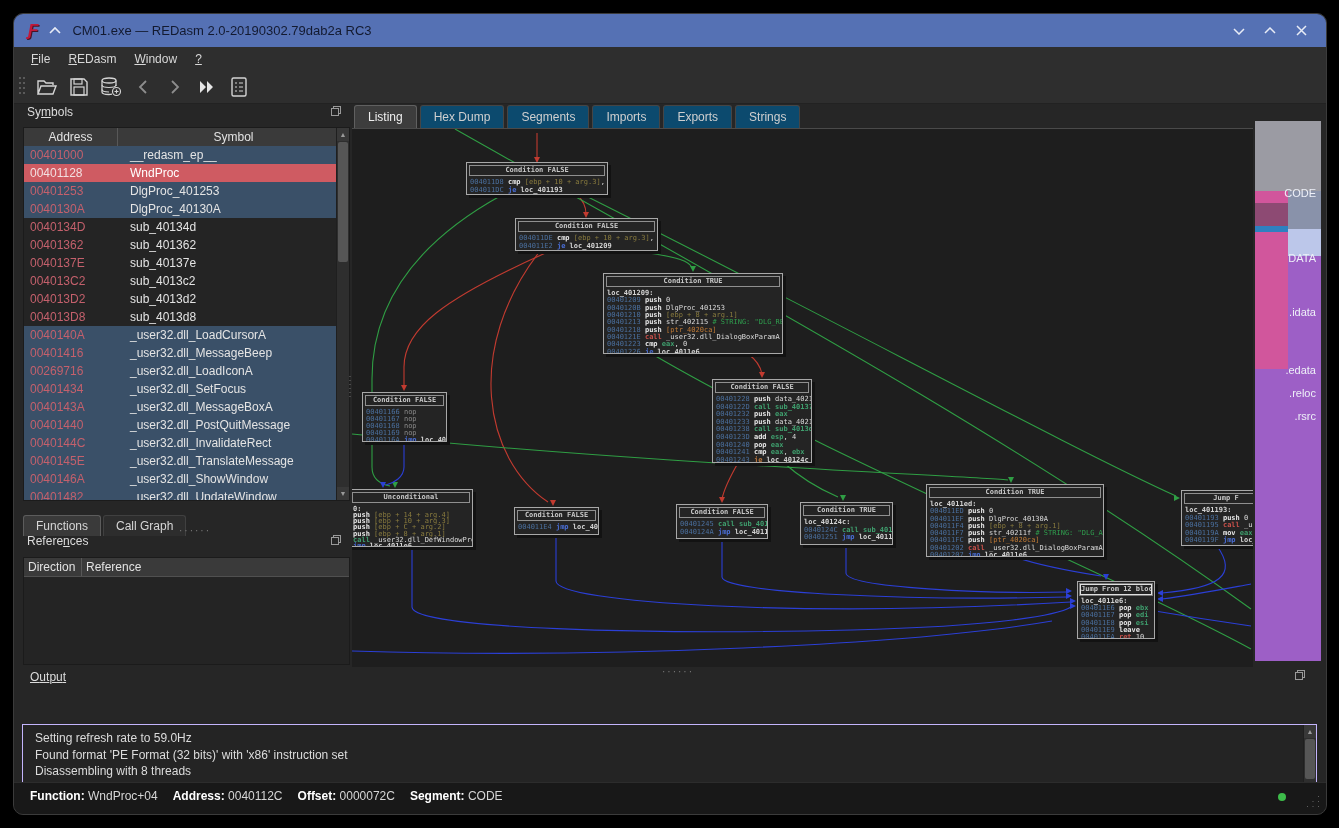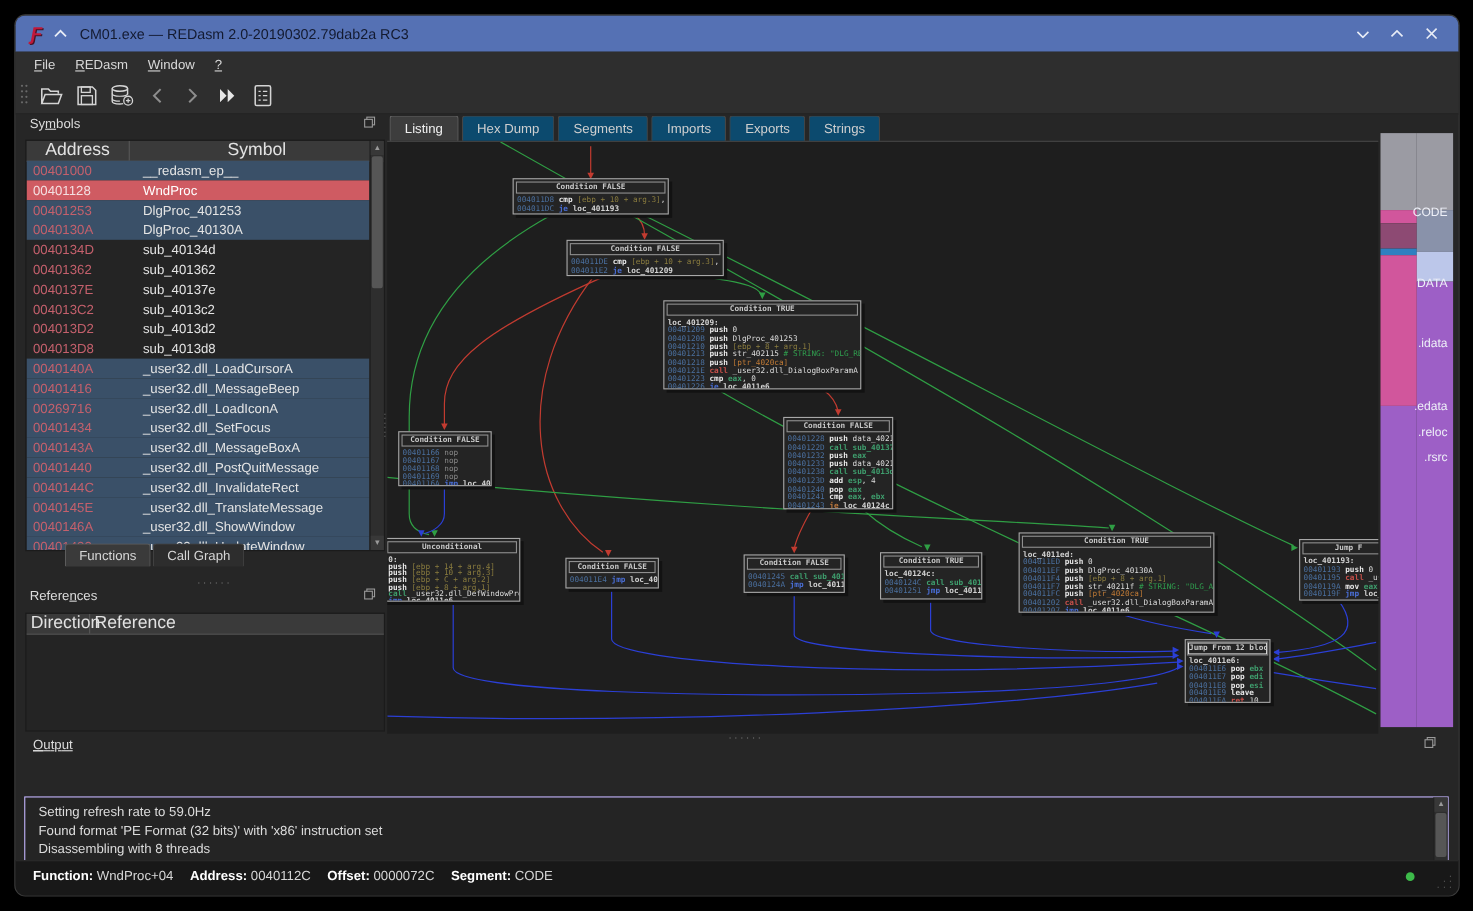--- a/index.html
+++ b/index.html
@@ -23,21 +23,21 @@
   .toolbar{position:absolute;left:0;top:56px;right:0;height:33px;background:#2e2e2e;display:flex;
     align-items:center;gap:6px;padding-left:4px;border-bottom:1px solid #222;}
   .tool-grip{width:8px;height:22px;margin-right:2px;}
   .tool-btn{width:26px;height:26px;display:flex;align-items:center;justify-content:center;}
   
   .dock-title{font-size:12px;color:#dcdcdc;}
   .float-icon{position:absolute;right:8px;top:2px;}
   .dock-left{position:absolute;left:5px;top:89px;width:331px;height:564px;}
   .panel-table{position:absolute;background:#242424;border:1px solid #1b1b1b;box-sizing:border-box;overflow:hidden;}
   .tbl-head{display:flex;height:18px;background:#3a3a3a;border-bottom:1px solid #505050;
-    font-size:16px;color:#e2e2e2;align-items:center;}
+    font-size:12px;color:#e2e2e2;align-items:center;}
   .tbl-head .col{text-align:center;border-right:1px solid #585858;height:100%;line-height:18px;box-sizing:border-box;}
   .sym-row{display:flex;height:18px;align-items:center;font-size:12px;white-space:nowrap;}
   .sym-row .addr{width:94px;padding-left:6px;color:#c4606c;flex:none;}
   .sym-row .sym{color:#e4e4e4;padding-left:6px;}
   .sym-row.hl-blue{background:#3a5068;}
   .sym-row.hl-red{background:#cf5b62;}
   .sym-row.hl-red .addr{color:#f3dfe1;}
   .sym-row.hl-red .sym{color:#fff;}
   .scrollbar{position:absolute;right:0;top:0;bottom:0;width:12px;background:#2e2e2e;border-left:1px solid #1f1f1f;}
   .sb-arrow{position:absolute;left:0;width:12px;height:13px;color:#9a9a9a;font-size:7px;text-align:center;line-height:13px;background:#383838;}
@@ -277,21 +277,21 @@
             <span class="sym">_user32.dll_UpdateWindow</span>
           </div>
         </div>
       <div class="scrollbar">
         <div class="sb-arrow" style="top:0;">▲</div>
         <div class="sb-thumb" style="top:14px;height:120px;"></div>
         <div class="sb-arrow" style="bottom:0;">▼</div>
       </div>
     </div>
 
-    <div class="small-tabs" style="left:4px;top:391px;margin-left:36px;" id="left-tabs">
+    <div class="small-tabs" style="left:4px;top:412px;" id="left-tabs">
         <span class="stab active">Functions</span>
         <span class="stab">Call Graph</span>
       </div>
     <div class="dots-h" style="position:absolute;left:160px;top:422px;">······</div>
 
     <div class="dock-title" style="position:absolute;left:8px;top:431px;" id="references-title"><span>R</span><span>e</span><span>f</span><span>e</span><span>r</span><span>e</span><u>n</u><span>c</span><span>e</span><span>s</span></div>
     <span class="float-icon" style="top:431px;">
       <svg width="12" height="12" viewBox="0 0 12 12">
           <rect x="3.5" y="1.5" width="7" height="7" fill="none" stroke="#9a9a9a"></rect>
           <rect x="1.5" y="3.5" width="7" height="7" fill="#262626" stroke="#9a9a9a"></rect>

